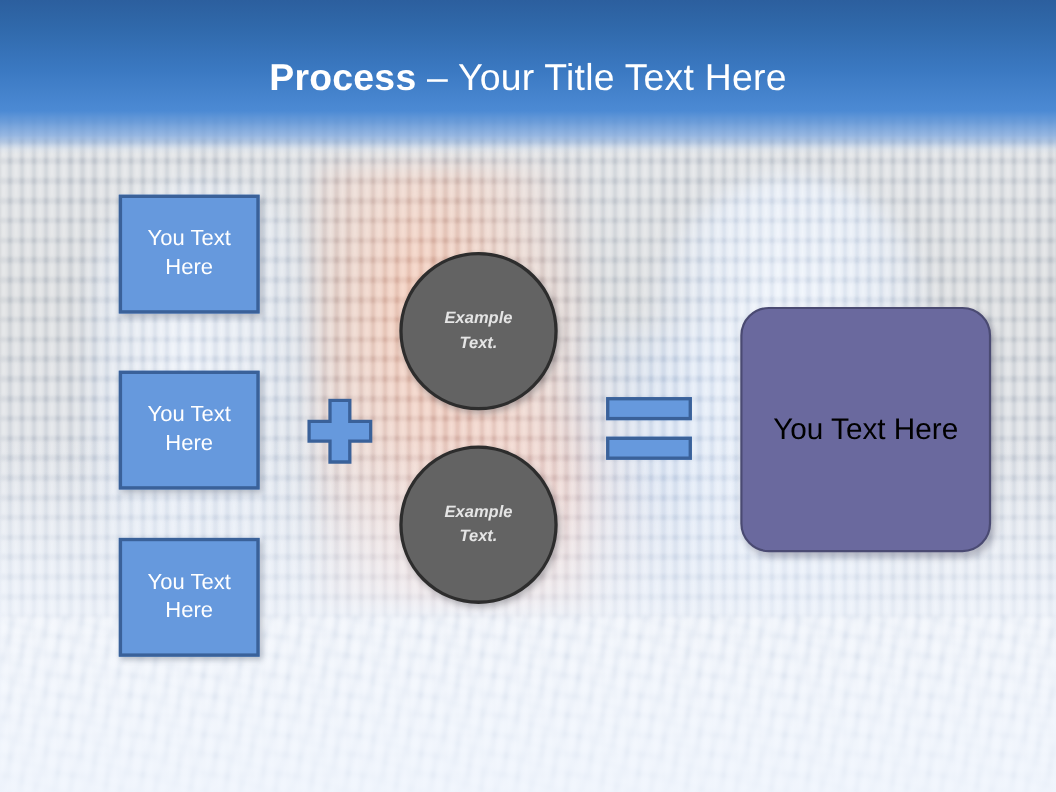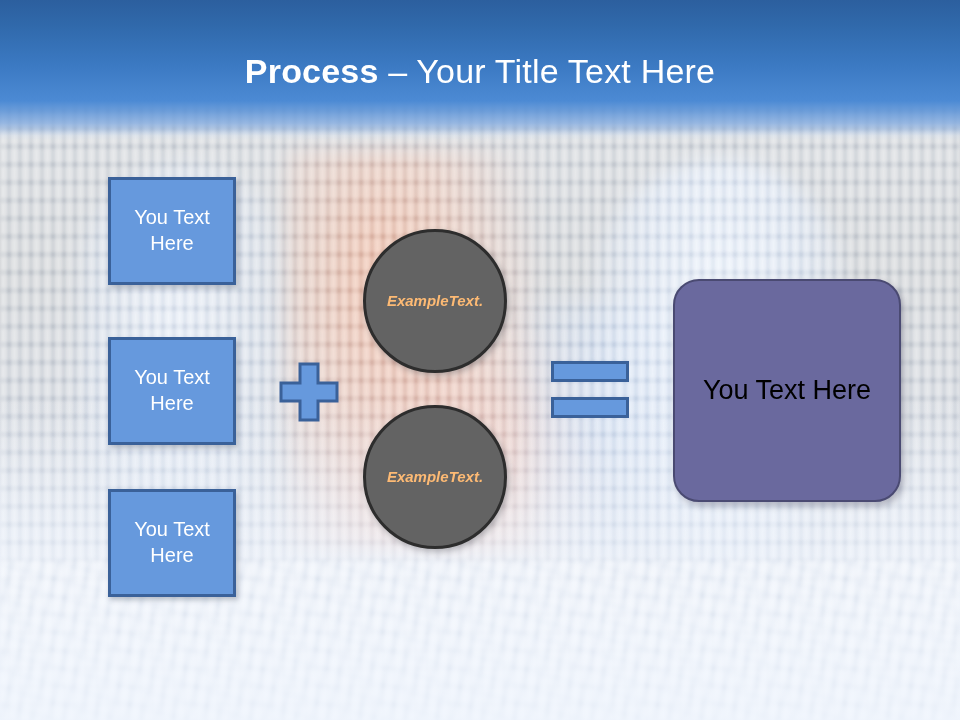--- a/index.html
+++ b/index.html
@@ -217,23 +217,24 @@
   
   .circle {
     position: absolute;
     width: 144px;
     height: 144px;
     border-radius: 50%;
     background: #636363;
     border: 3px solid #2d2d2d;
     box-sizing: border-box;
     display: flex;
+    flex-direction: column;
     align-items: center;
     justify-content: center;
-    color: #fdba74;
+    color: #e5e5e5;
     font-size: 15px;
     font-weight: 700;
     font-style: italic;
     line-height: 1.5;
     text-align: center;
     box-shadow: 2px 3px 6px rgba(50,55,65,0.32);
   }
   .circle-1 { left: 363px; top: 229px; }
   .circle-2 { left: 363px; top: 405px; }
 

